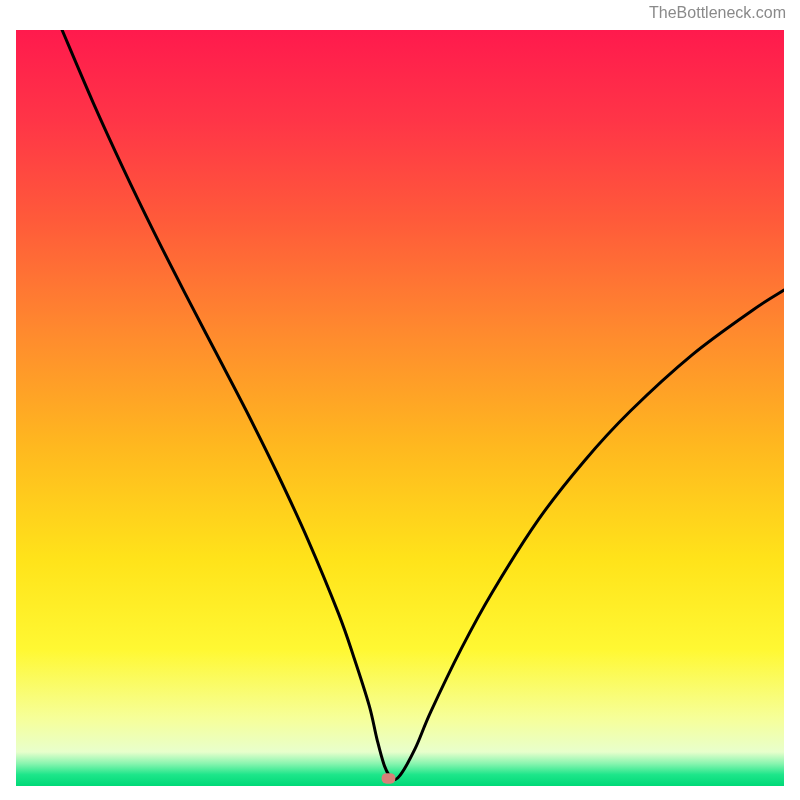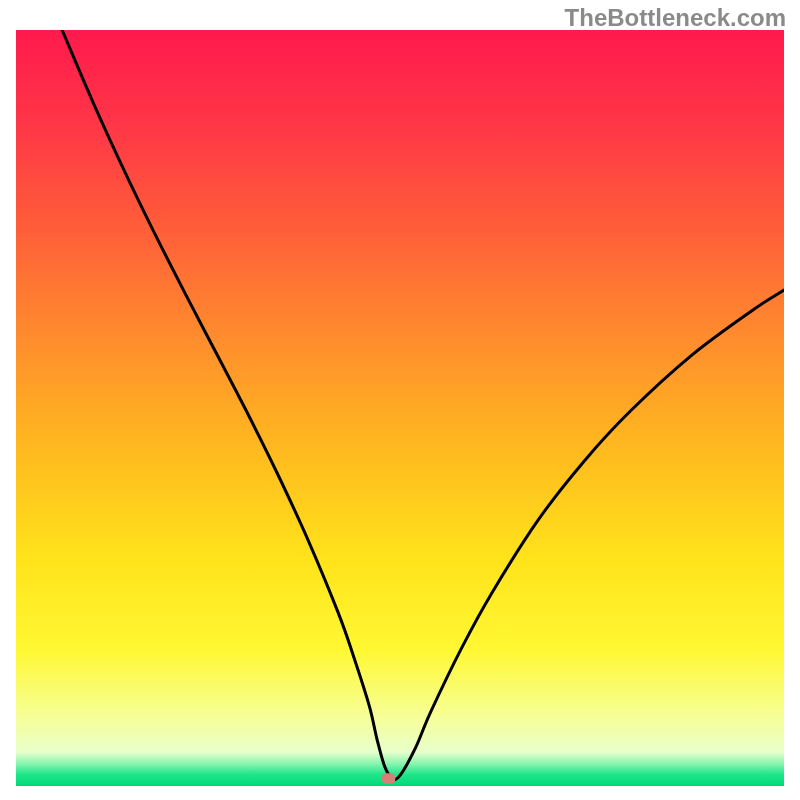--- a/index.html
+++ b/index.html
@@ -9,23 +9,23 @@
     width: 800px;
     height: 800px;
     overflow: hidden;
     position: relative;
   }
   .watermark {
     position: absolute;
     top: 4px;
     right: 14px;
     font-family: Arial, Helvetica, sans-serif;
-    font-size: 24px;
+    font-size: 16px;
     color: #8a8a8a;
-    font-weight: 700;
+    font-weight: 400;
     z-index: 10;
   }
   .plot-area {
     position: absolute;
     left: 16px;
     top: 30px;
     width: 768px;
     height: 756px;
   }
   svg {

